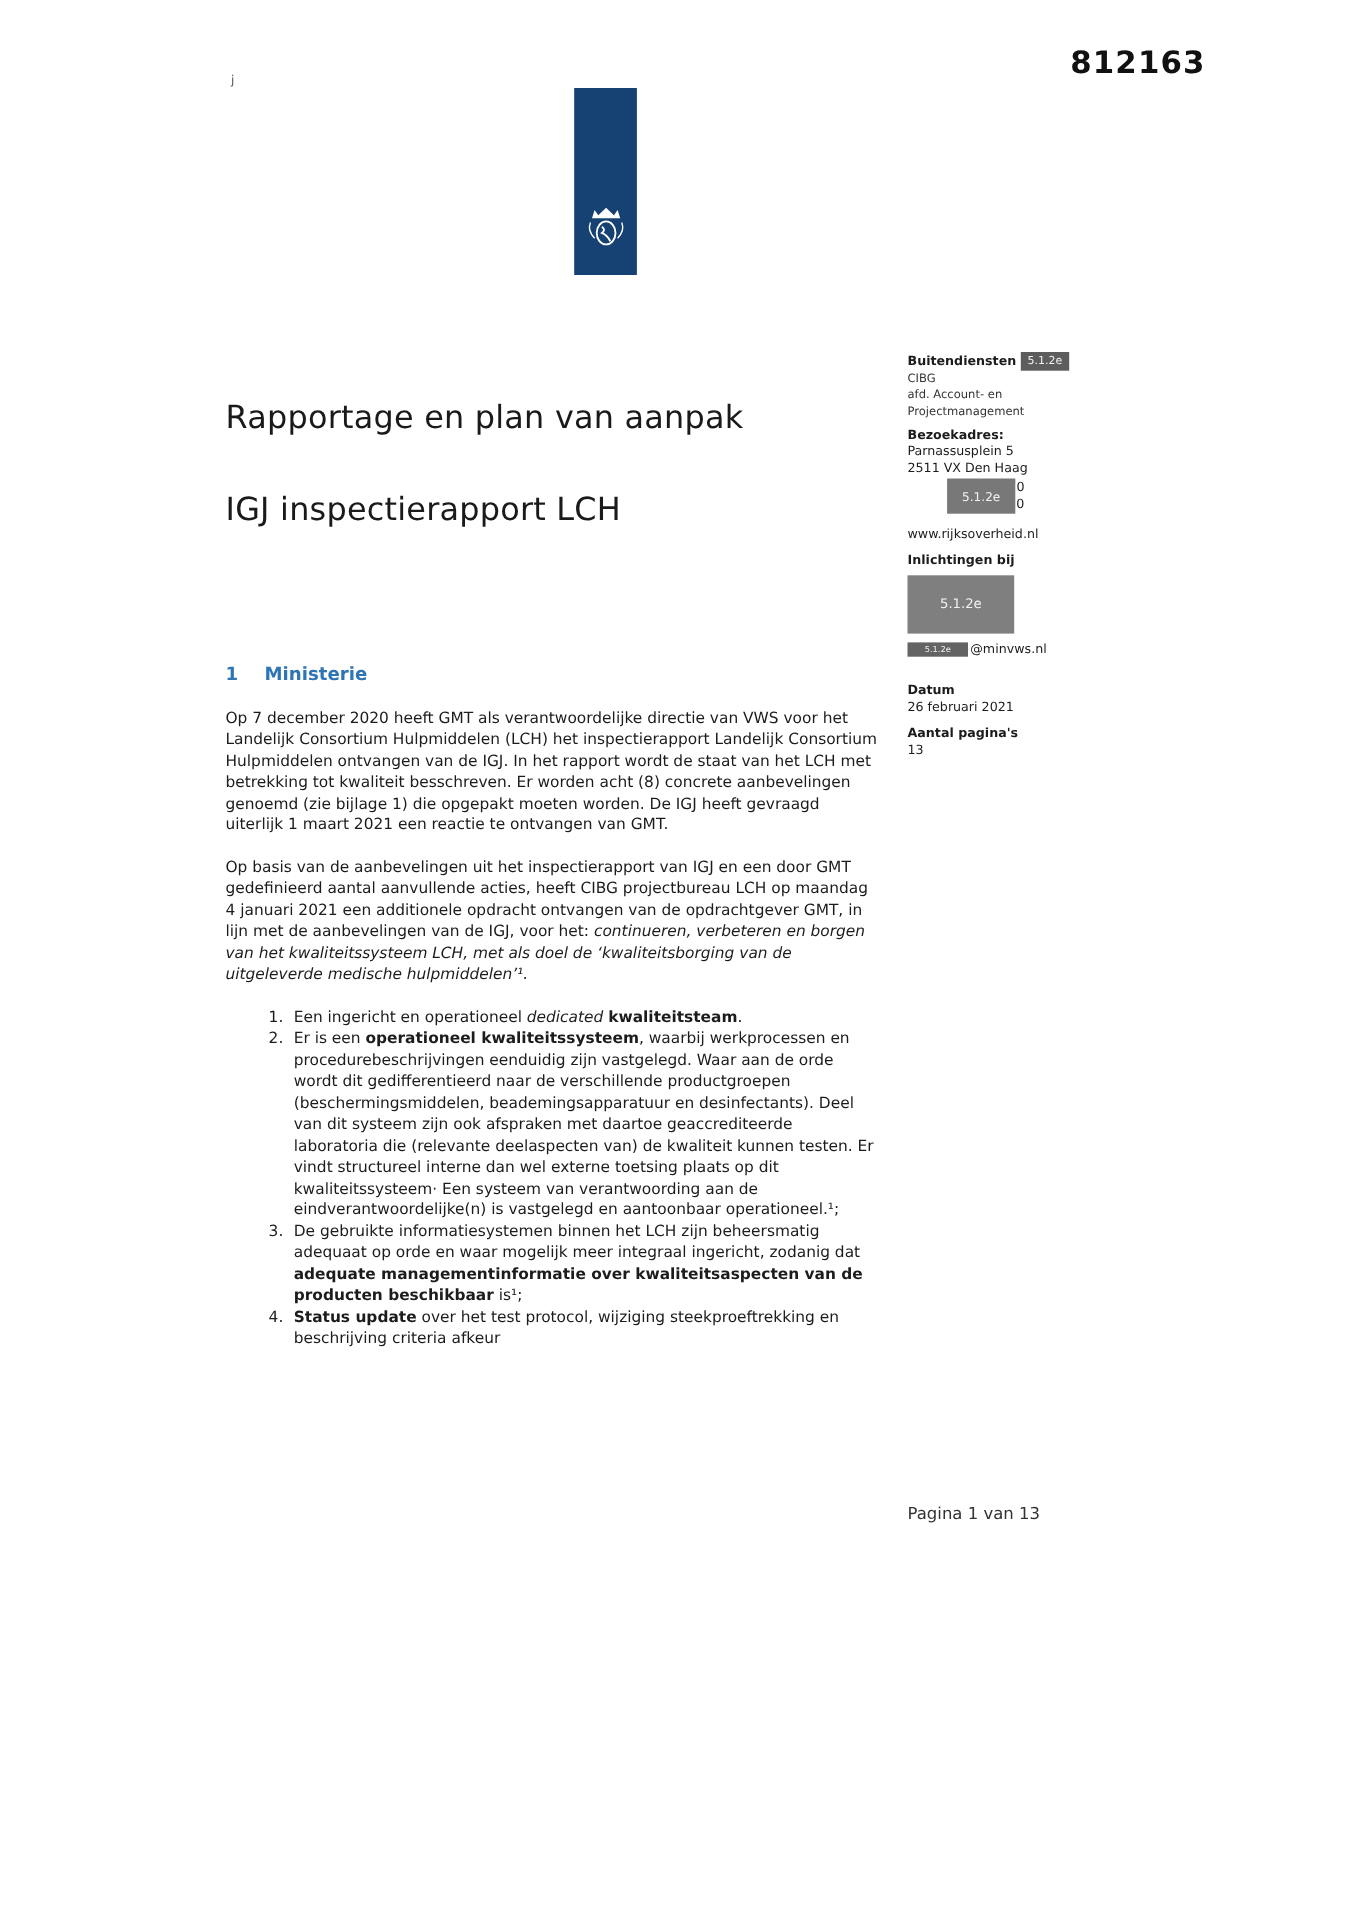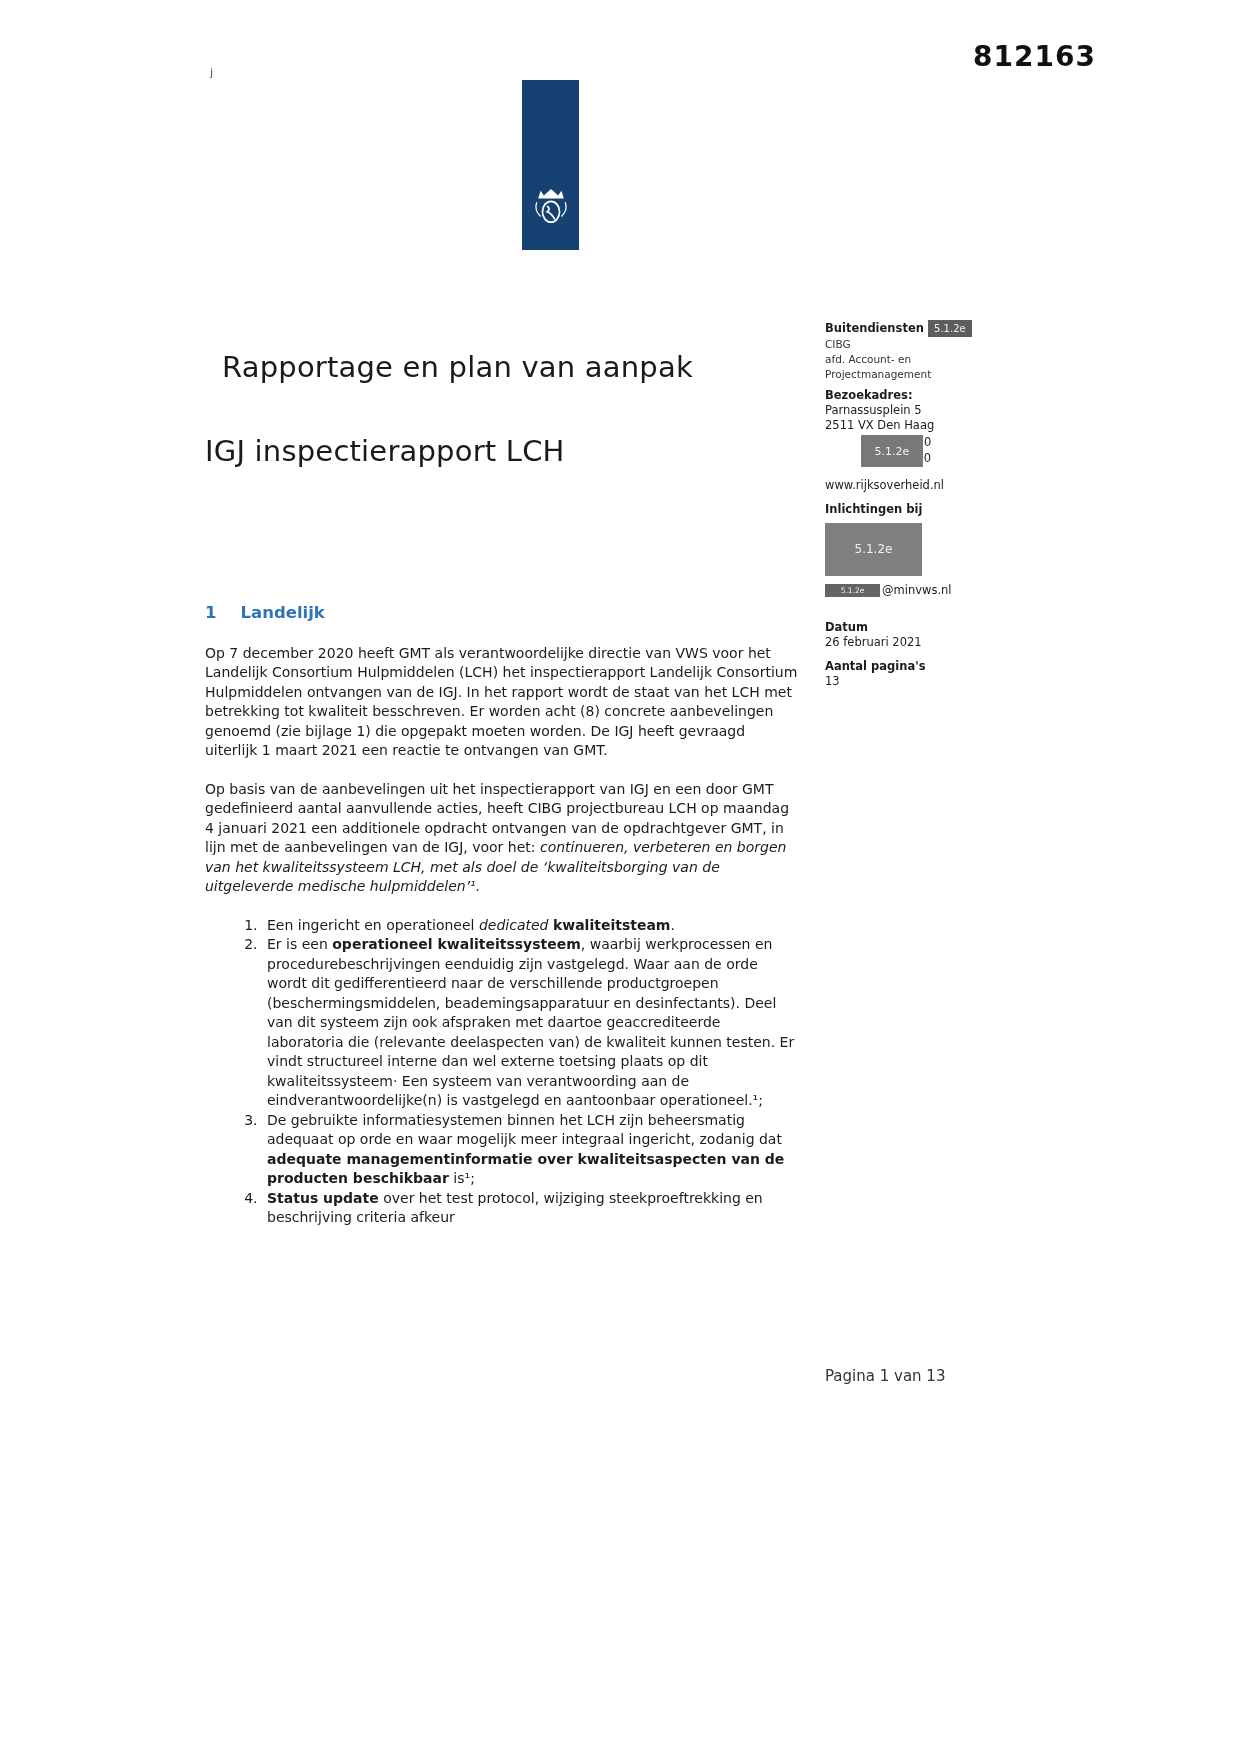--- a/index.html
+++ b/index.html
@@ -35,22 +35,22 @@
   .website { margin-top:11px; }
   .contact-label { margin-top:9px; }
   .redact-contact { width:97px; height:53px; font-size:12px; background:#7f7f7f; margin-top:6px; }
   .email-row { display:flex; align-items:center; gap:2px; margin-top:7px; }
   .redact-email { width:55px; height:13px; font-size:7.5px; background:#646464; }
   .group-datum { margin-top:22px; }
   .group-pages { margin-top:9px; }
 
   
   .title1, .title2 { position:absolute; left:205px; font-size:29px; font-weight:400; color:#1a1a1a; letter-spacing:0.2px; }
-  .title1 { top:350px;margin-left:17px; }
-  .title2 { top:434px; }
+  .title1 { top:362px; }
+  .title2 { top:446px; }
 
   
   .main { position:absolute; left:205px; top:603px; width:596px; font-size:14px; line-height:19.5px; }
   .section-heading { color:#2e75b6; font-weight:bold; font-size:16.5px; margin-bottom:21px; }
   .section-heading .sec-title { margin-left:24px; }
   .main p { margin-bottom:19px; }
   .intro-line { margin-bottom:19px; }
   .main ol { list-style:decimal; margin-left:57px; }
   .main ol li { padding-left:5px; }
   .b { font-weight:bold; }
@@ -122,21 +122,21 @@
       <div class="sb-label">Aantal pagina's</div>
       <div>13</div>
     </div>
   </div>
 
   <div class="title1">Rapportage en plan van aanpak</div>
   <div class="title2">IGJ inspectierapport LCH</div>
 
   <div class="main">
     <div class="section-heading">
-      <span class="sec-num">1</span><span class="sec-title">Landelijk</span>
+      <span class="sec-num">1</span><span class="sec-title">Ministerie</span>
     </div>
 
     <p><span>Op 7 december 2020 heeft GMT als verantwoordelijke directie van VWS voor het Landelijk Consortium Hulpmiddelen (LCH) het inspectierapport Landelijk Consortium Hulpmiddelen ontvangen van de IGJ. In het rapport wordt de staat van het LCH met betrekking tot kwaliteit besschreven. Er worden acht (8) concrete aanbevelingen genoemd (zie bijlage 1) die opgepakt moeten worden. De IGJ heeft gevraagd uiterlijk 1 maart 2021 een reactie te ontvangen van GMT.</span></p>
     <p><span>Op basis van de aanbevelingen uit het inspectierapport van IGJ en een door GMT gedefinieerd aantal aanvullende acties, heeft CIBG projectbureau LCH op maandag 4 januari 2021 een additionele opdracht ontvangen van de opdrachtgever GMT, in lijn met de aanbevelingen van de IGJ, voor het: </span><span class="i">continueren, verbeteren en borgen van het kwaliteitssysteem LCH, met als doel de ‘kwaliteitsborging van de uitgeleverde medische hulpmiddelen’¹.</span></p>
 
 
     <ol>
       <li><span>Een ingericht en operationeel </span><span class="i">dedicated</span><span> </span><span class="b">kwaliteitsteam</span><span>.</span></li>
       <li><span>Er is een </span><span class="b">operationeel kwaliteitssysteem</span><span>, waarbij werkprocessen en procedurebeschrijvingen eenduidig zijn vastgelegd. Waar aan de orde wordt dit gedifferentieerd naar de verschillende productgroepen (beschermingsmiddelen, beademingsapparatuur en desinfectants). Deel van dit systeem zijn ook afspraken met daartoe geaccrediteerde laboratoria die (relevante deelaspecten van) de kwaliteit kunnen testen. Er vindt structureel interne dan wel externe toetsing plaats op dit kwaliteitssysteem· Een systeem van verantwoording aan de eindverantwoordelijke(n) is vastgelegd en aantoonbaar operationeel.¹;</span></li>
       <li><span>De gebruikte informatiesystemen binnen het LCH zijn beheersmatig adequaat op orde en waar mogelijk meer integraal ingericht, zodanig dat </span><span class="b">adequate managementinformatie over kwaliteitsaspecten van de producten beschikbaar</span><span> is¹;</span></li>

